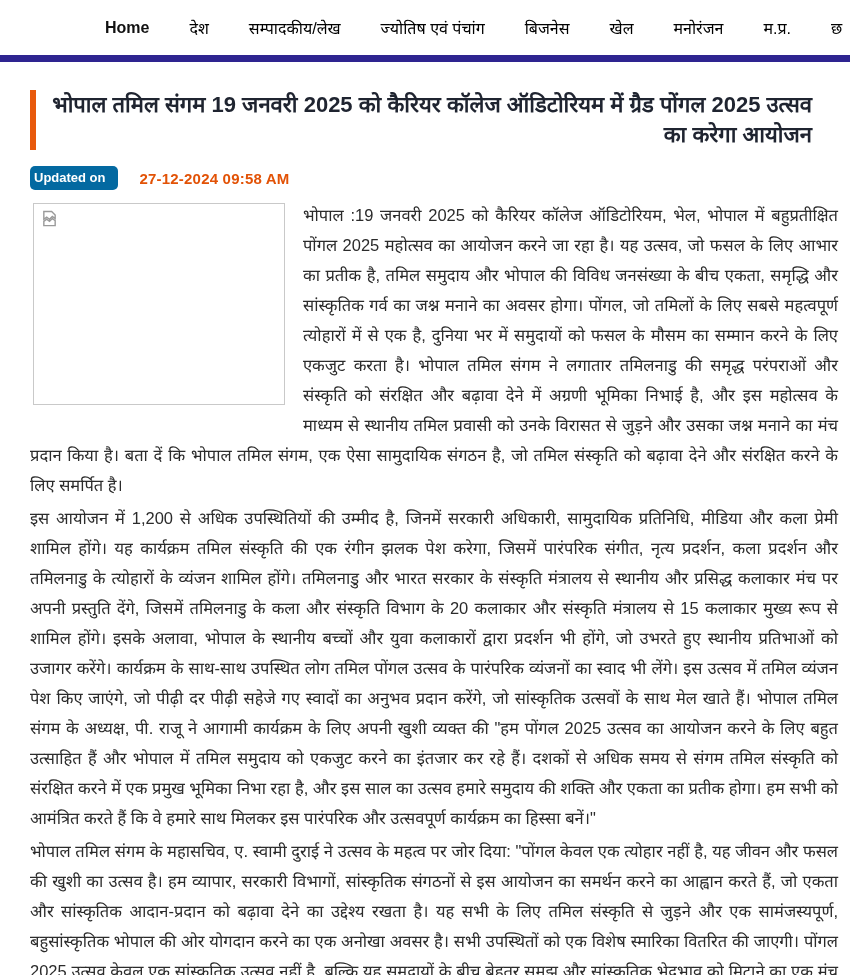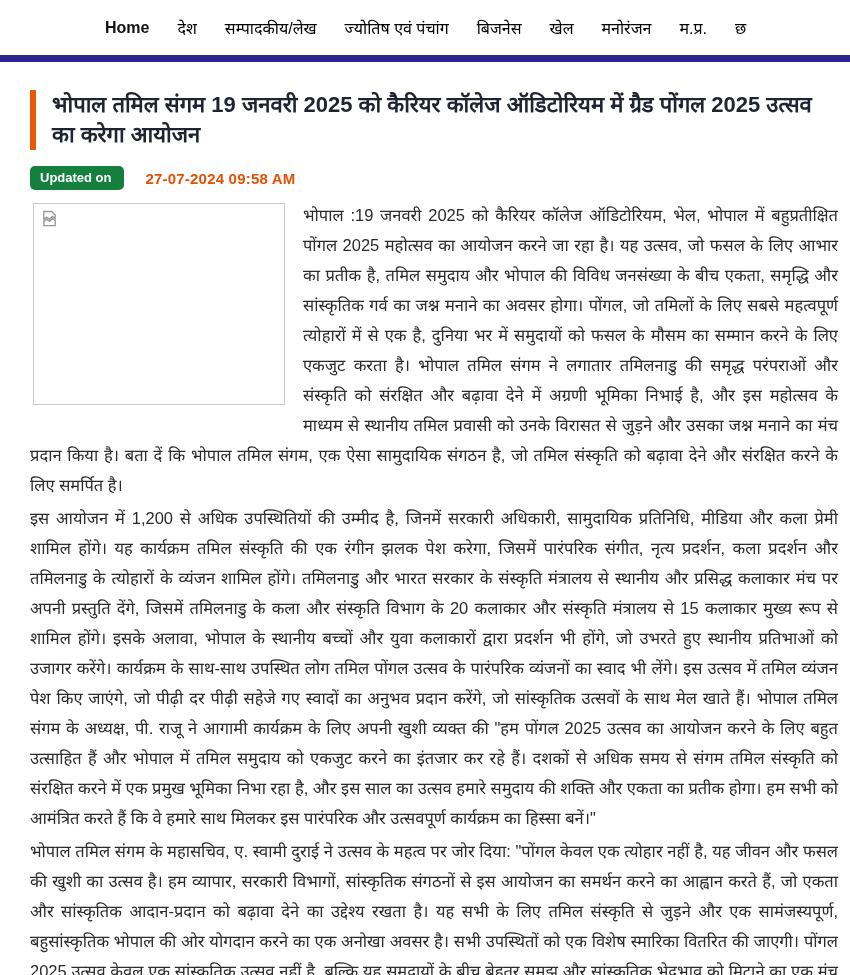--- a/index.html
+++ b/index.html
@@ -8,21 +8,21 @@
     background: #ffffff;
     font-family: "Liberation Sans", "DejaVu Sans", sans-serif;
   }
   .page { width: 850px; height: 975px; overflow: hidden; background: #fff; }
 
   
   .topnav {
     height: 55px;
     display: flex;
     align-items: center;
-    gap: 28px;
+    gap: 40px;
     padding-left: 105px;
     white-space: nowrap;
     overflow: hidden;
     background: #ffffff;
   }
   .topnav .nav-item {
     font-size: 16px;
     color: #000000;
     cursor: pointer;
     text-decoration: none;
@@ -46,32 +46,33 @@
     border-left: 6px solid #e8590c;
     padding-left: 16px;
     margin-bottom: 16px;
   }
   .headline {
     font-size: 22px;
     line-height: 30px;
     font-weight: bold;
     color: #1f2430;
     max-width: 760px;
+    text-align: right;
   }
   .meta-row {
     display: flex;
     align-items: center;
     margin: 14px 0 10px 0;
   }
   .updated-badge {
-    background: #15803d;
+    background: #0369a1;
     color: #ffffff;
     font-size: 13px;
     font-weight: bold;
-    padding: 4px 12px 5px 10px;
+    padding: 4px 12px 5px 4px;
     border-radius: 5px;
   }
   .updated-date {
     color: #e25206;
     font-size: 15px;
     font-weight: bold;
     margin-left: 22px;
     letter-spacing: 0.2px;
   }
 
@@ -121,21 +122,21 @@
   <div class="nav-bar-accent"></div>
 
   <main class="article-wrap">
 
     <div class="headline-block">
       <h1 class="headline">भोपाल तमिल संगम 19 जनवरी 2025 को कैरियर कॉलेज ऑडिटोरियम में ग्रैड पोंगल 2025 उत्सव का करेगा आयोजन</h1>
     </div>
 
     <div class="meta-row">
       <span class="updated-badge">Updated on</span>
-      <span class="updated-date">27-07-2024 09:58 AM</span>
+      <span class="updated-date">27-12-2024 09:58 AM</span>
     </div>
 
     <div class="article-body">
 
       <div class="img-placeholder">
         <svg class="broken-img-icon" viewBox="0 0 24 24" fill="none" stroke="currentColor" stroke-width="2">
           <path d="M4 2 h11 l5 5 v5 l-4 -3 -4 4 -4 -3 -4 3 z"></path>
           <path d="M4 16 l4 -3 4 3 4 -4 4 3 v7 h-16 z"></path>
         </svg>
       </div>

